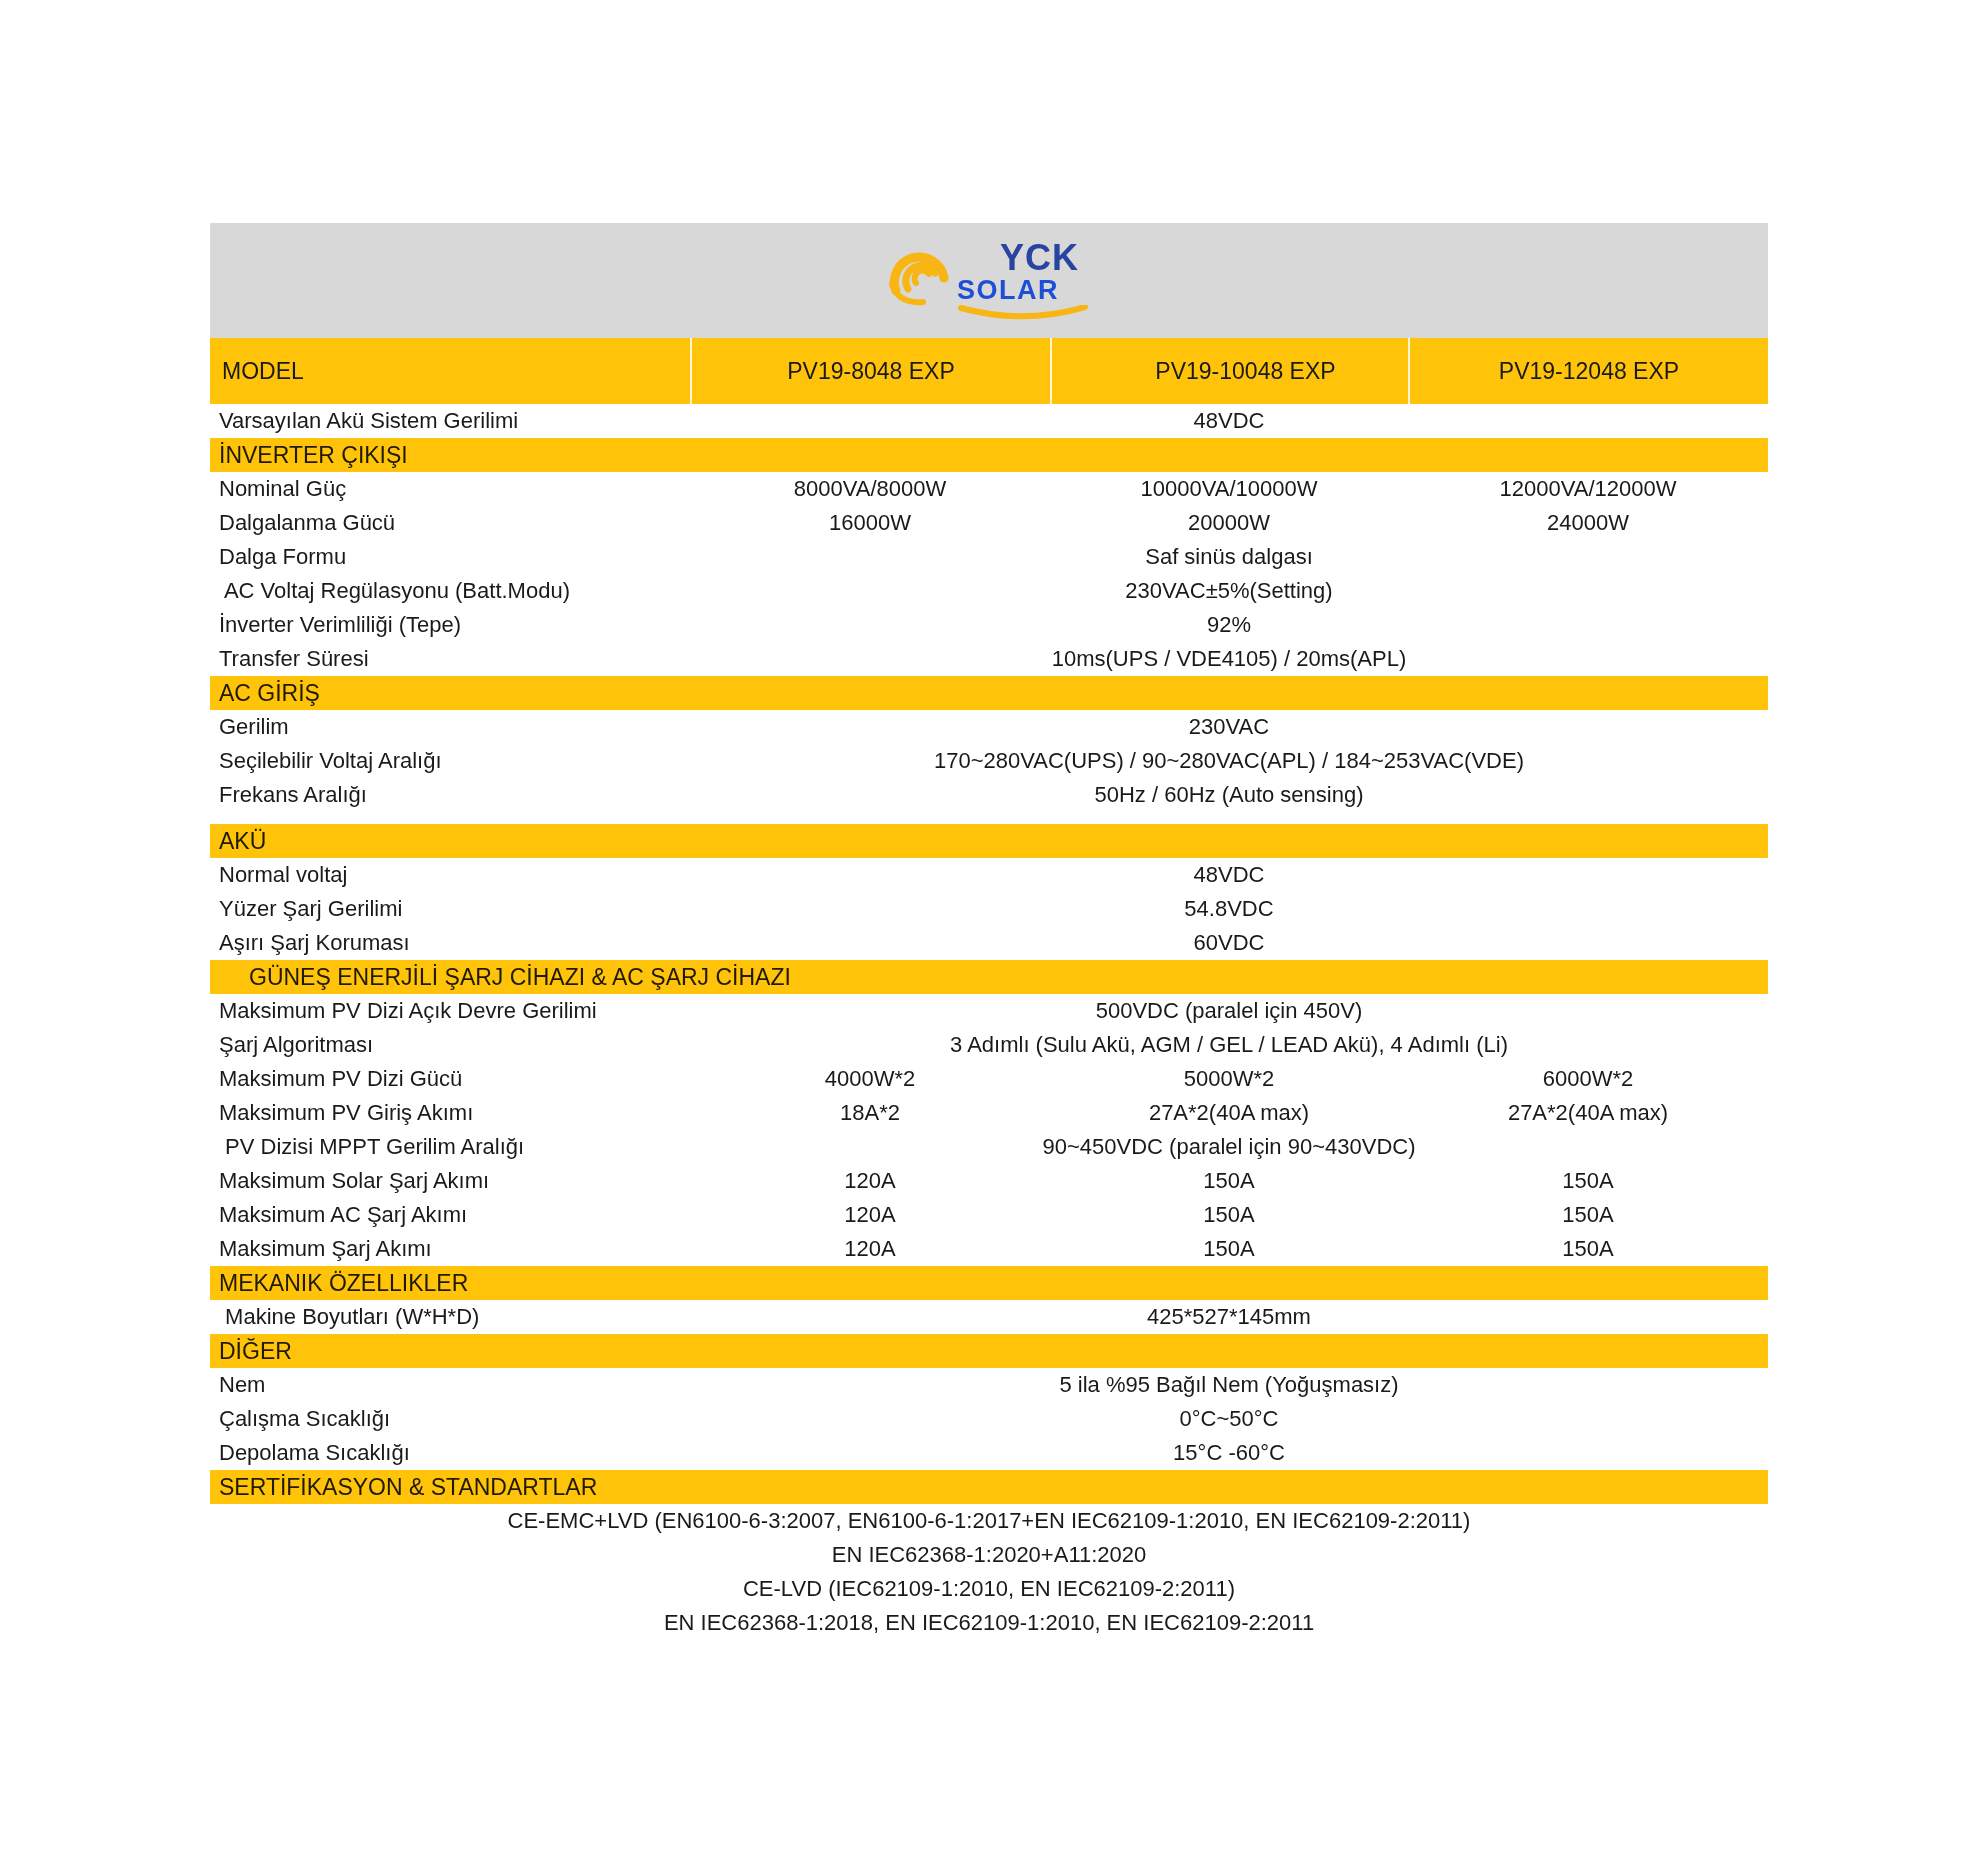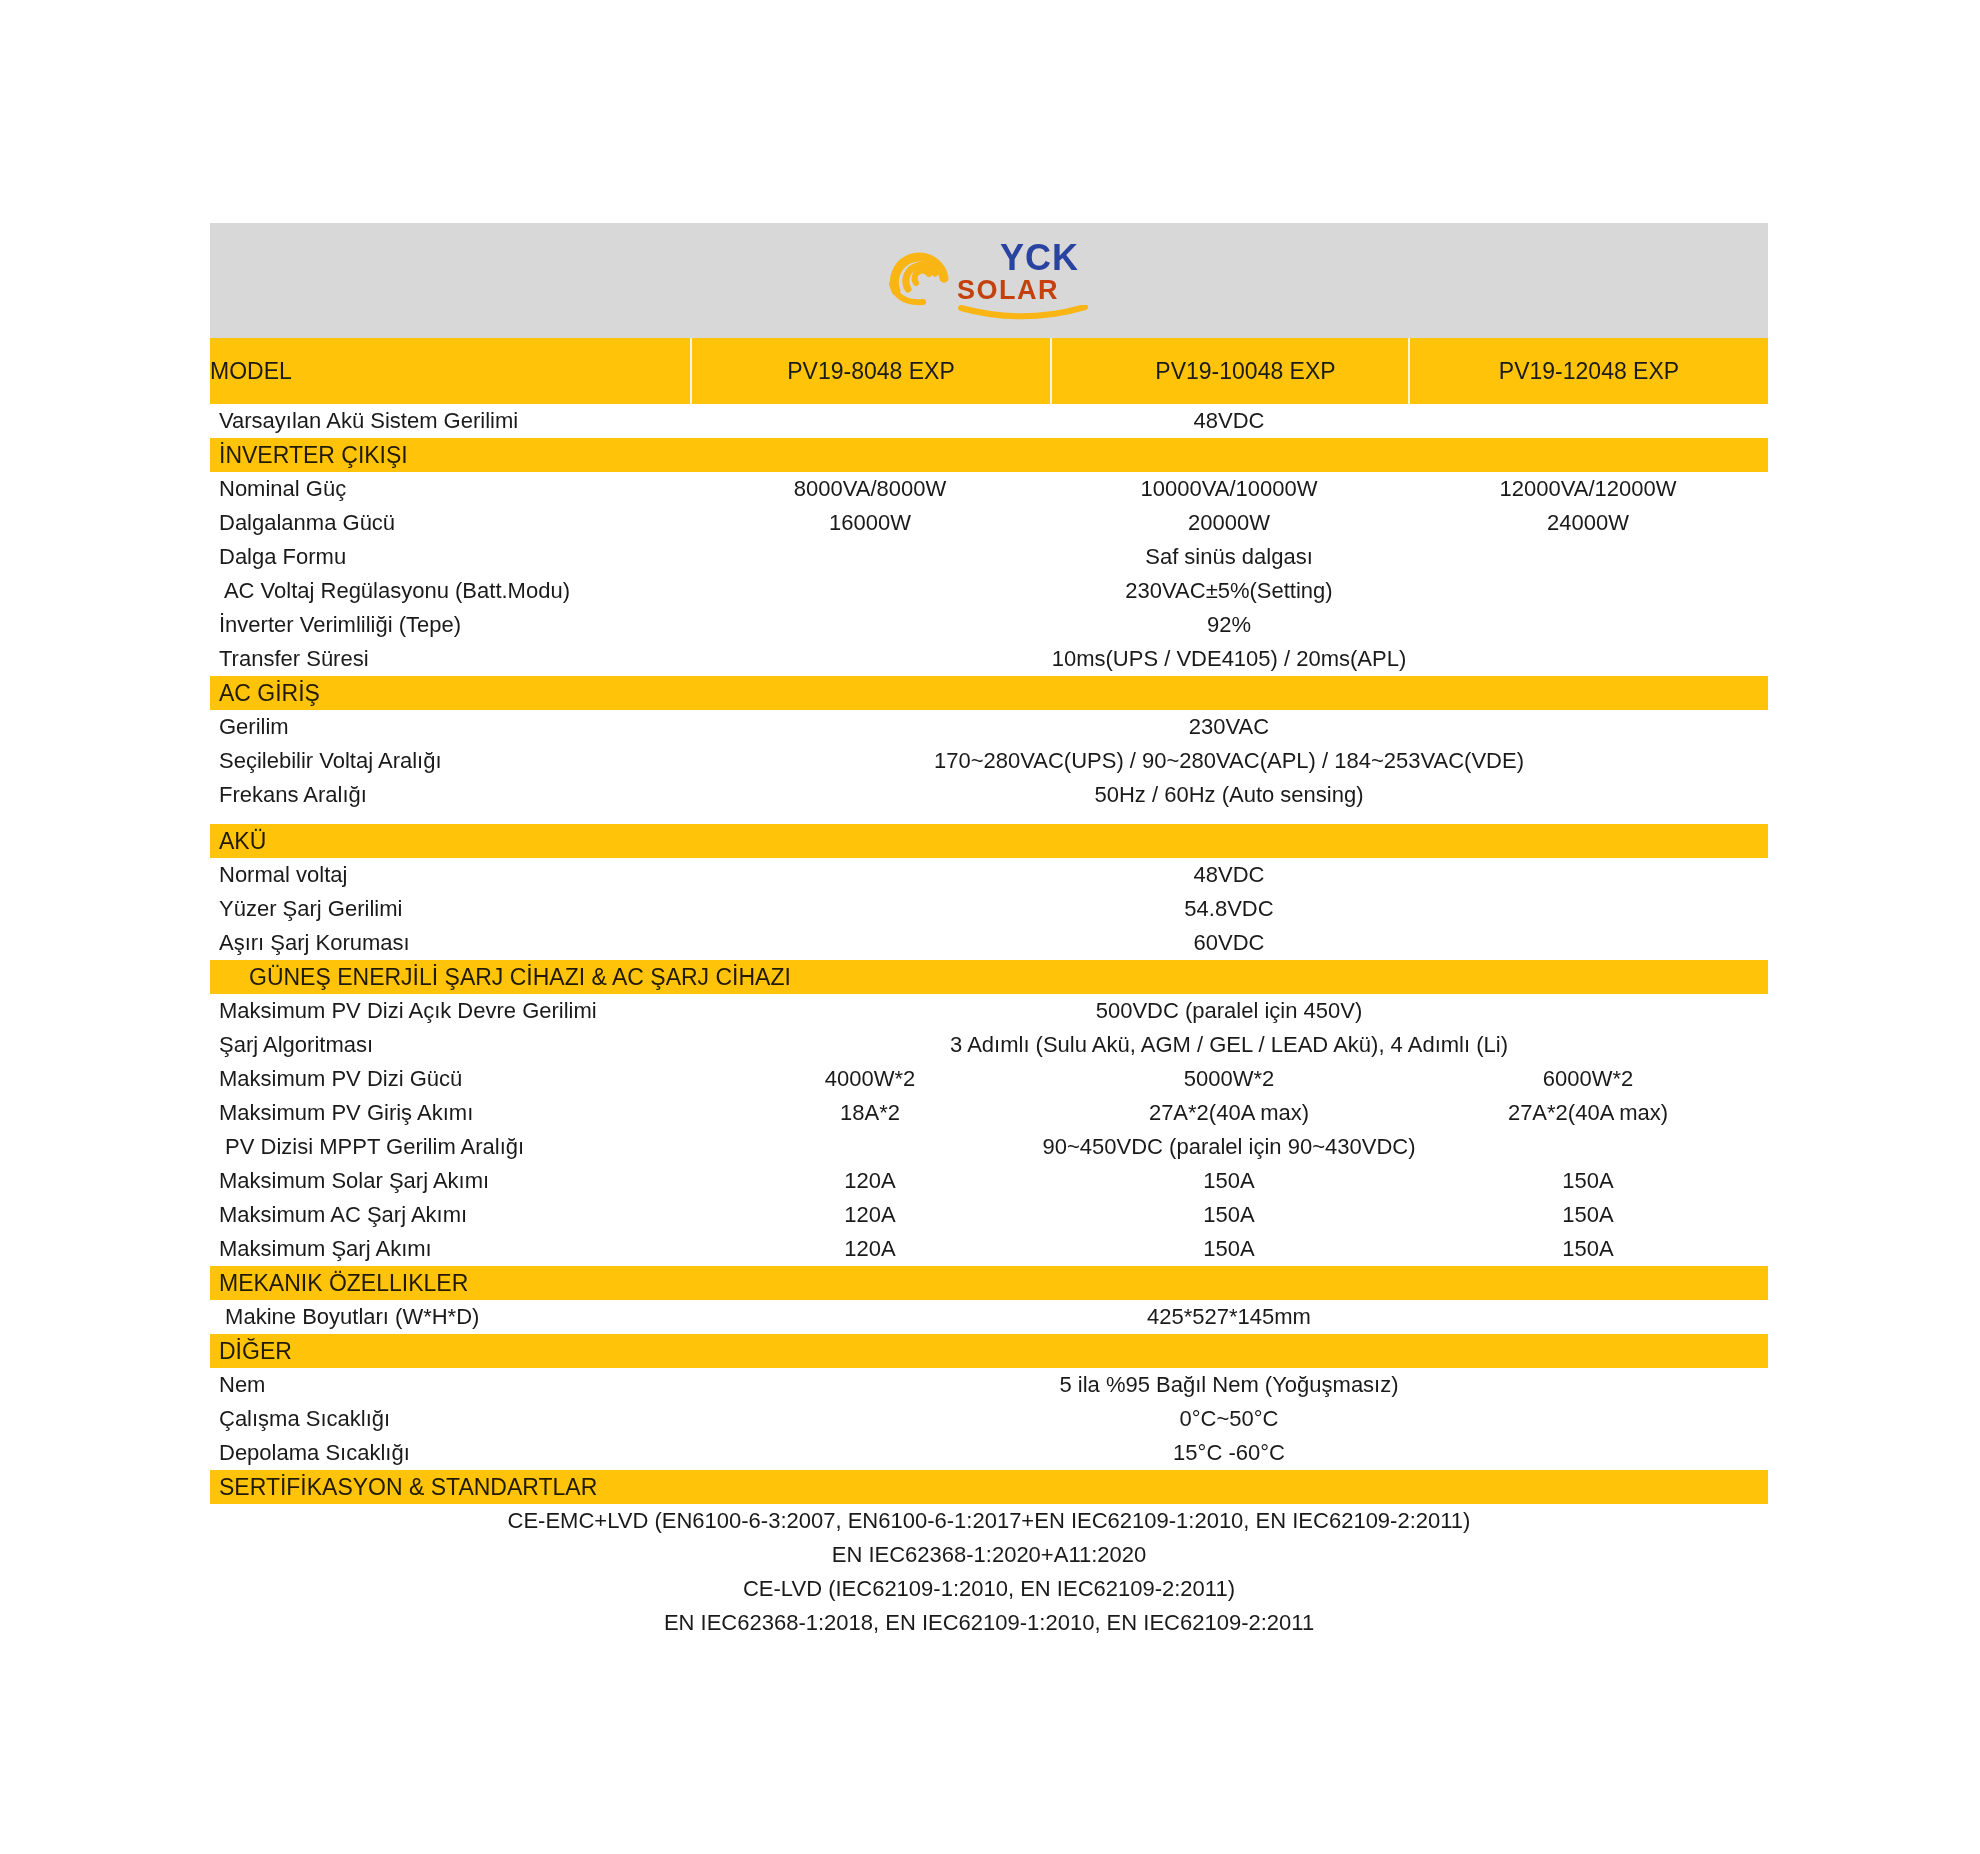--- a/index.html
+++ b/index.html
@@ -28,21 +28,21 @@
   .logo-yck{font-size:36px;font-weight:bold;letter-spacing:1px;margin-left:43px;}
   .logo-solar{font-size:27px;font-weight:bold;letter-spacing:1.5px;margin-top:1px;}
   
   .model-row{
     height:66px;
     display:flex;
     align-items:stretch;
     font-size:23px;
   }
   .model-row .cell{display:flex;align-items:center;justify-content:center;box-sizing:border-box;}
-  .model-row .c1{width:480px;justify-content:flex-start;padding-left:0;}
+  .model-row .c1{width:480px;justify-content:flex-start;padding-left:12px;}
   .model-row .c2{width:360px;border-left:2px solid rgba(255,255,255,.85);}
   .model-row .c3{width:358px;border-left:2px solid rgba(255,255,255,.85);padding-left:31px;}
   .model-row .c4{width:360px;border-left:2px solid rgba(255,255,255,.85);}
   
   .row{
     height:34px;
     display:flex;
     align-items:center;
     font-size:22px;
   }
@@ -75,21 +75,21 @@
         <svg class="logo-swirl" width="62" height="68" viewBox="0 0 62 68">
           <g fill="none" stroke="#F8B513" stroke-linecap="round">
             <path d="M7 49 A 25 25 0 1 1 55 36" stroke-width="9"></path>
             <path d="M19 47 A 15 15 0 1 1 46 31" stroke-width="7"></path>
             <path d="M27 41 A 7.5 7.5 0 1 1 40 32" stroke-width="6"></path>
             <path d="M3 42 Q 9 62 34 60" stroke-width="6"></path>
           </g>
         </svg>
         <div class="logo-text">
           <span class="logo-yck" style="color:#2843A0">YCK</span>
-          <span class="logo-solar" style="color:#c2410c">SOLAR</span>
+          <span class="logo-solar" style="color:#1d4ed8">SOLAR</span>
           <svg width="132" height="16" viewBox="0 0 132 16" style="margin-top:1px">
             <path d="M4 3 Q 66 20 128 2" fill="none" stroke="#F8B513" stroke-width="6" stroke-linecap="round"></path>
           </svg>
         </div>
       </div>
     </div>
 
     <div class="model-row" style="background:#FFC40A">
       <div class="cell c1">MODEL</div>
       <div class="cell c2">PV19-8048 EXP</div>

